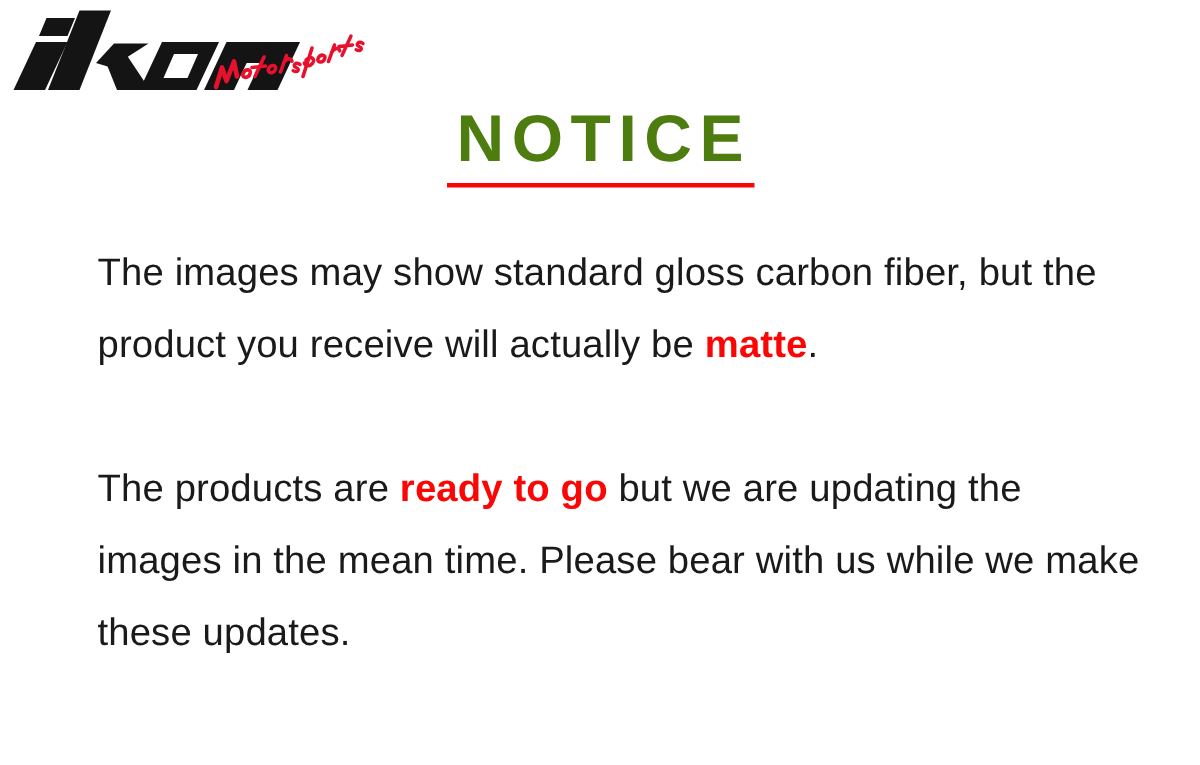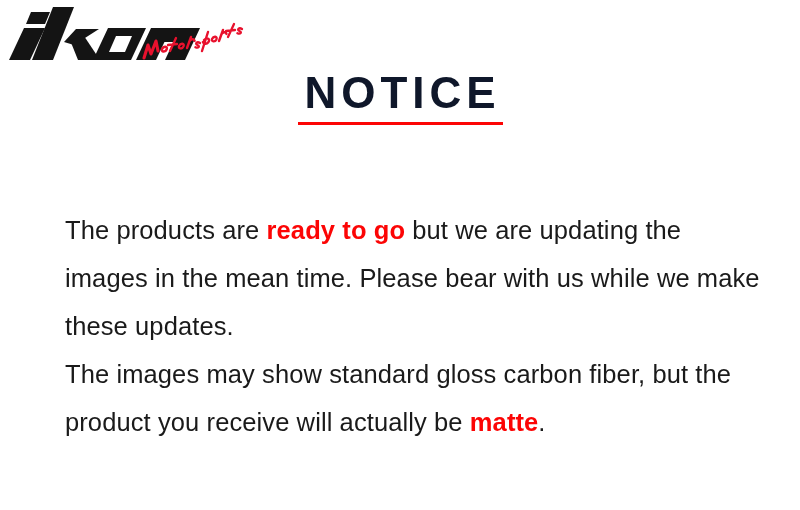--- a/index.html
+++ b/index.html
@@ -43,21 +43,21 @@
     left: 0;
     top: 68px;
     width: 800px;
     text-align: center;
   }
   .notice-title {
     display: inline-block;
     font-family: "Liberation Sans", sans-serif;
     font-size: 44px;
     font-weight: bold;
-    color: #0f172a;
+    color: #4d7c0f;
     letter-spacing: 5px;
     line-height: 50px;
     padding-left: 5px;
     margin: 0;
     white-space: nowrap;
   }
   .notice-underline {
     width: 205px;
     height: 3px;
     background: #fc0505;
@@ -141,19 +141,19 @@
     </svg>
   </div>
 
   <div class="notice-block">
     <div class="notice-title">NOTICE</div>
     <div class="notice-underline"></div>
   </div>
 
   <div class="copy">
 
+    <p class="para"><span>The images may show standard gloss carbon fiber, but the product you receive will actually be </span><span class="hl">matte</span><span>.</span></p>
+
     <p class="para second"><span>The products are </span><span class="hl">ready to go</span><span> but we are updating the images in the mean time. Please bear with us while we make these updates.</span></p>
-
-    <p class="para"><span>The images may show standard gloss carbon fiber, but the product you receive will actually be </span><span class="hl">matte</span><span>.</span></p>
 
   </div>
 
 </div>
 
 </body></html>

